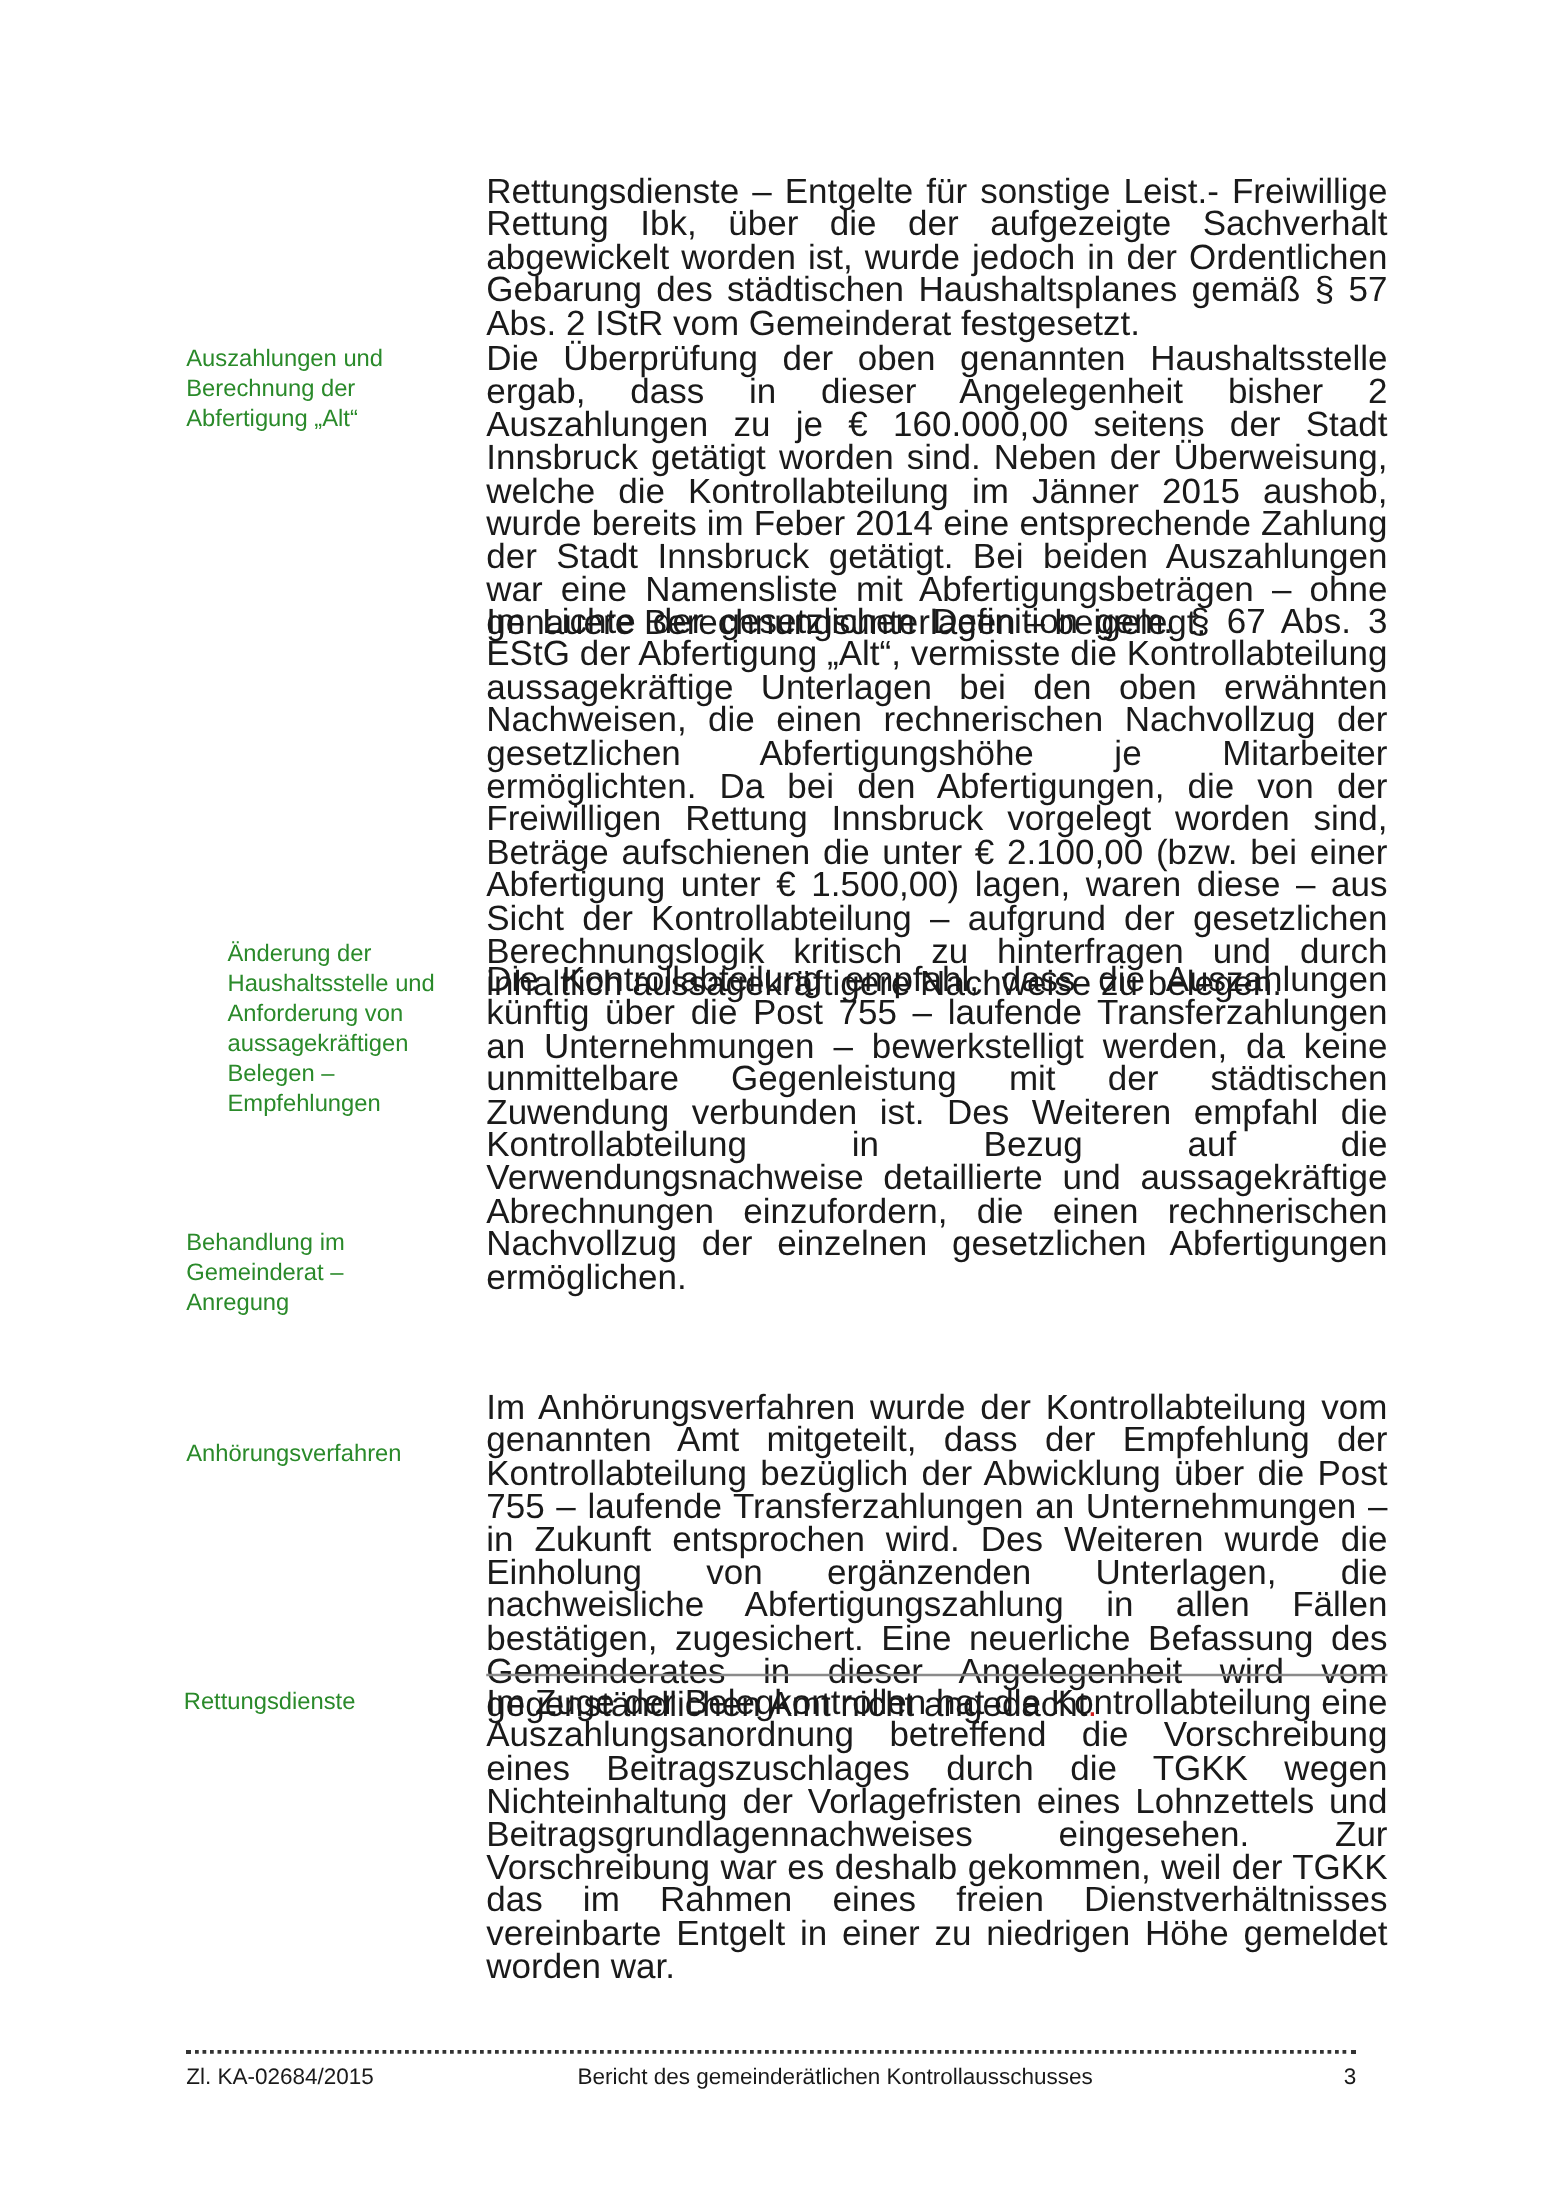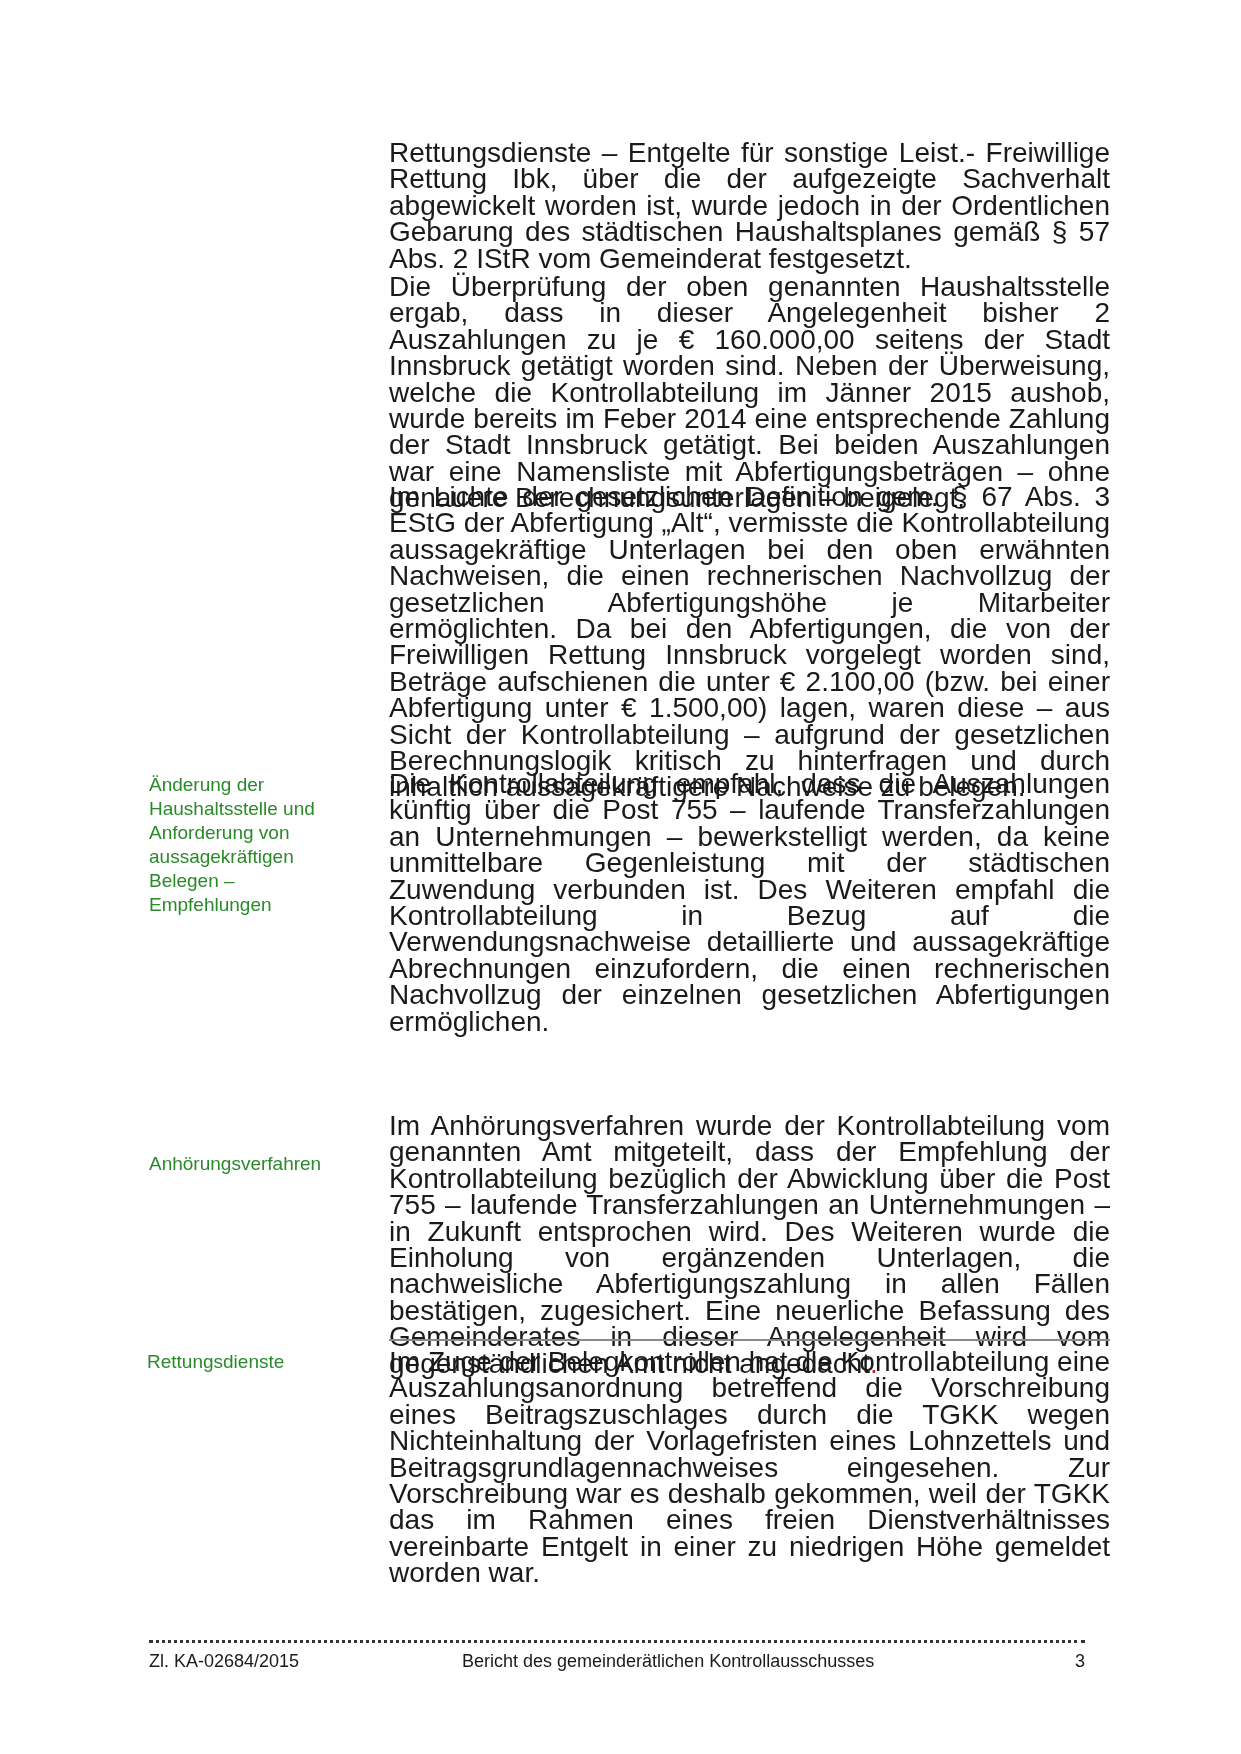--- a/index.html
+++ b/index.html
@@ -22,26 +22,28 @@
   .footer .title { position: absolute; left: 293px; margin-left: 20px; }
   .footer .pageno { position: absolute; right: 0; }
 </style>
 </head>
 <body>
 
 <div class="page">
 
   <div class="body-text" style="top:140px;">Rettungsdienste – Entgelte für sonstige Leist.- Freiwillige Rettung Ibk, über die der aufgezeigte Sachverhalt abgewickelt worden ist, wurde jedoch in der Ordentlichen Gebarung des städtischen Haushaltsplanes gemäß § 57 Abs. 2 IStR vom Gemeinderat festgesetzt.</div>
 
+  <div class="margin-note" style="top:276px;">Auszahlungen und Berechnung der Abfertigung „Alt“</div>
   <div class="body-text" style="top:274px;">Die Überprüfung der oben genannten Haushaltsstelle ergab, dass in dieser Angelegenheit bisher 2 Auszahlungen zu je € 160.000,00 seitens der Stadt Innsbruck getätigt worden sind. Neben der Überweisung, welche die Kontrollabteilung im Jänner 2015 aushob, wurde bereits im Feber 2014 eine entsprechende Zahlung der Stadt Innsbruck getätigt. Bei beiden Auszahlungen war eine Namensliste mit Abfertigungsbeträgen – ohne genauere Berechnungsunterlagen – beigelegt.</div>
   <div class="body-text" style="top:484px;">Im Lichte der gesetzlichen Definition gem. § 67 Abs. 3 EStG der Abfertigung „Alt“, vermisste die Kontrollabteilung aussagekräftige Unterlagen bei den oben erwähnten Nachweisen, die einen rechnerischen Nachvollzug der gesetzlichen Abfertigungshöhe je Mitarbeiter ermöglichten. Da bei den Abfertigungen, die von der Freiwilligen Rettung Innsbruck vorgelegt worden sind, Beträge aufschienen die unter € 2.100,00 (bzw. bei einer Abfertigung unter € 1.500,00) lagen, waren diese – aus Sicht der Kontrollabteilung – aufgrund der gesetzlichen Berechnungslogik kritisch zu hinterfragen und durch inhaltlich aussagekräftigere Nachweise zu belegen.</div>
 
-  <div class="margin-note" style="top:773px;">Änderung der Haushaltsstelle und Anforderung von aussagekräftigen Belegen – Empfehlungen</div>
+  <div class="margin-note" style="top:752px;margin-left:33px;">Änderung der Haushaltsstelle und Anforderung von aussagekräftigen Belegen – Empfehlungen</div>
   <div class="body-text" style="top:771px;">Die Kontrollabteilung empfahl, dass die Auszahlungen künftig über die Post 755 – laufende Transferzahlungen an Unternehmungen – bewerkstelligt werden, da keine unmittelbare Gegenleistung mit der städtischen Zuwendung verbunden ist. Des Weiteren empfahl die Kontrollabteilung in Bezug auf die Verwendungsnachweise detaillierte und aussagekräftige Abrechnungen einzufordern, die einen rechnerischen Nachvollzug der einzelnen gesetzlichen Abfertigungen ermöglichen.</div>
 
+  <div class="margin-note" style="top:983px;">Behandlung im Gemeinderat – Anregung</div>
 
   <div class="margin-note" style="top:1152px;">Anhörungsverfahren</div>
   <div class="body-text" style="top:1113px;"><span>Im Anhörungsverfahren wurde der Kontrollabteilung vom genannten Amt mitgeteilt, dass der Empfehlung der Kontrollabteilung bezüglich der Abwicklung über die Post 755 – laufende Transferzahlungen an Unternehmungen – in Zukunft entsprochen wird. Des Weiteren wurde die Einholung von ergänzenden Unterlagen, die nachweisliche Abfertigungszahlung in allen Fällen bestätigen, zugesichert. Eine neuerliche Befassung des Gemeinderates in dieser Angelegenheit wird vom gegenständlichen Amt nicht angedacht</span><span class="red-dot">.</span></div>
 
   <div class="separator"></div>
 
   <div class="margin-note" style="top:1350px; left:147px;">Rettungsdienste</div>
   <div class="body-text" style="top:1349px;">Im Zuge der Belegkontrollen hat die Kontrollabteilung eine Auszahlungsanordnung betreffend die Vorschreibung eines Beitragszuschlages durch die TGKK wegen Nichteinhaltung der Vorlagefristen eines Lohnzettels und Beitragsgrundlagennachweises eingesehen. Zur Vorschreibung war es deshalb gekommen, weil der TGKK das im Rahmen eines freien Dienstverhältnisses vereinbarte Entgelt in einer zu niedrigen Höhe gemeldet worden war.</div>
 
   <div class="footer-rule"></div>

